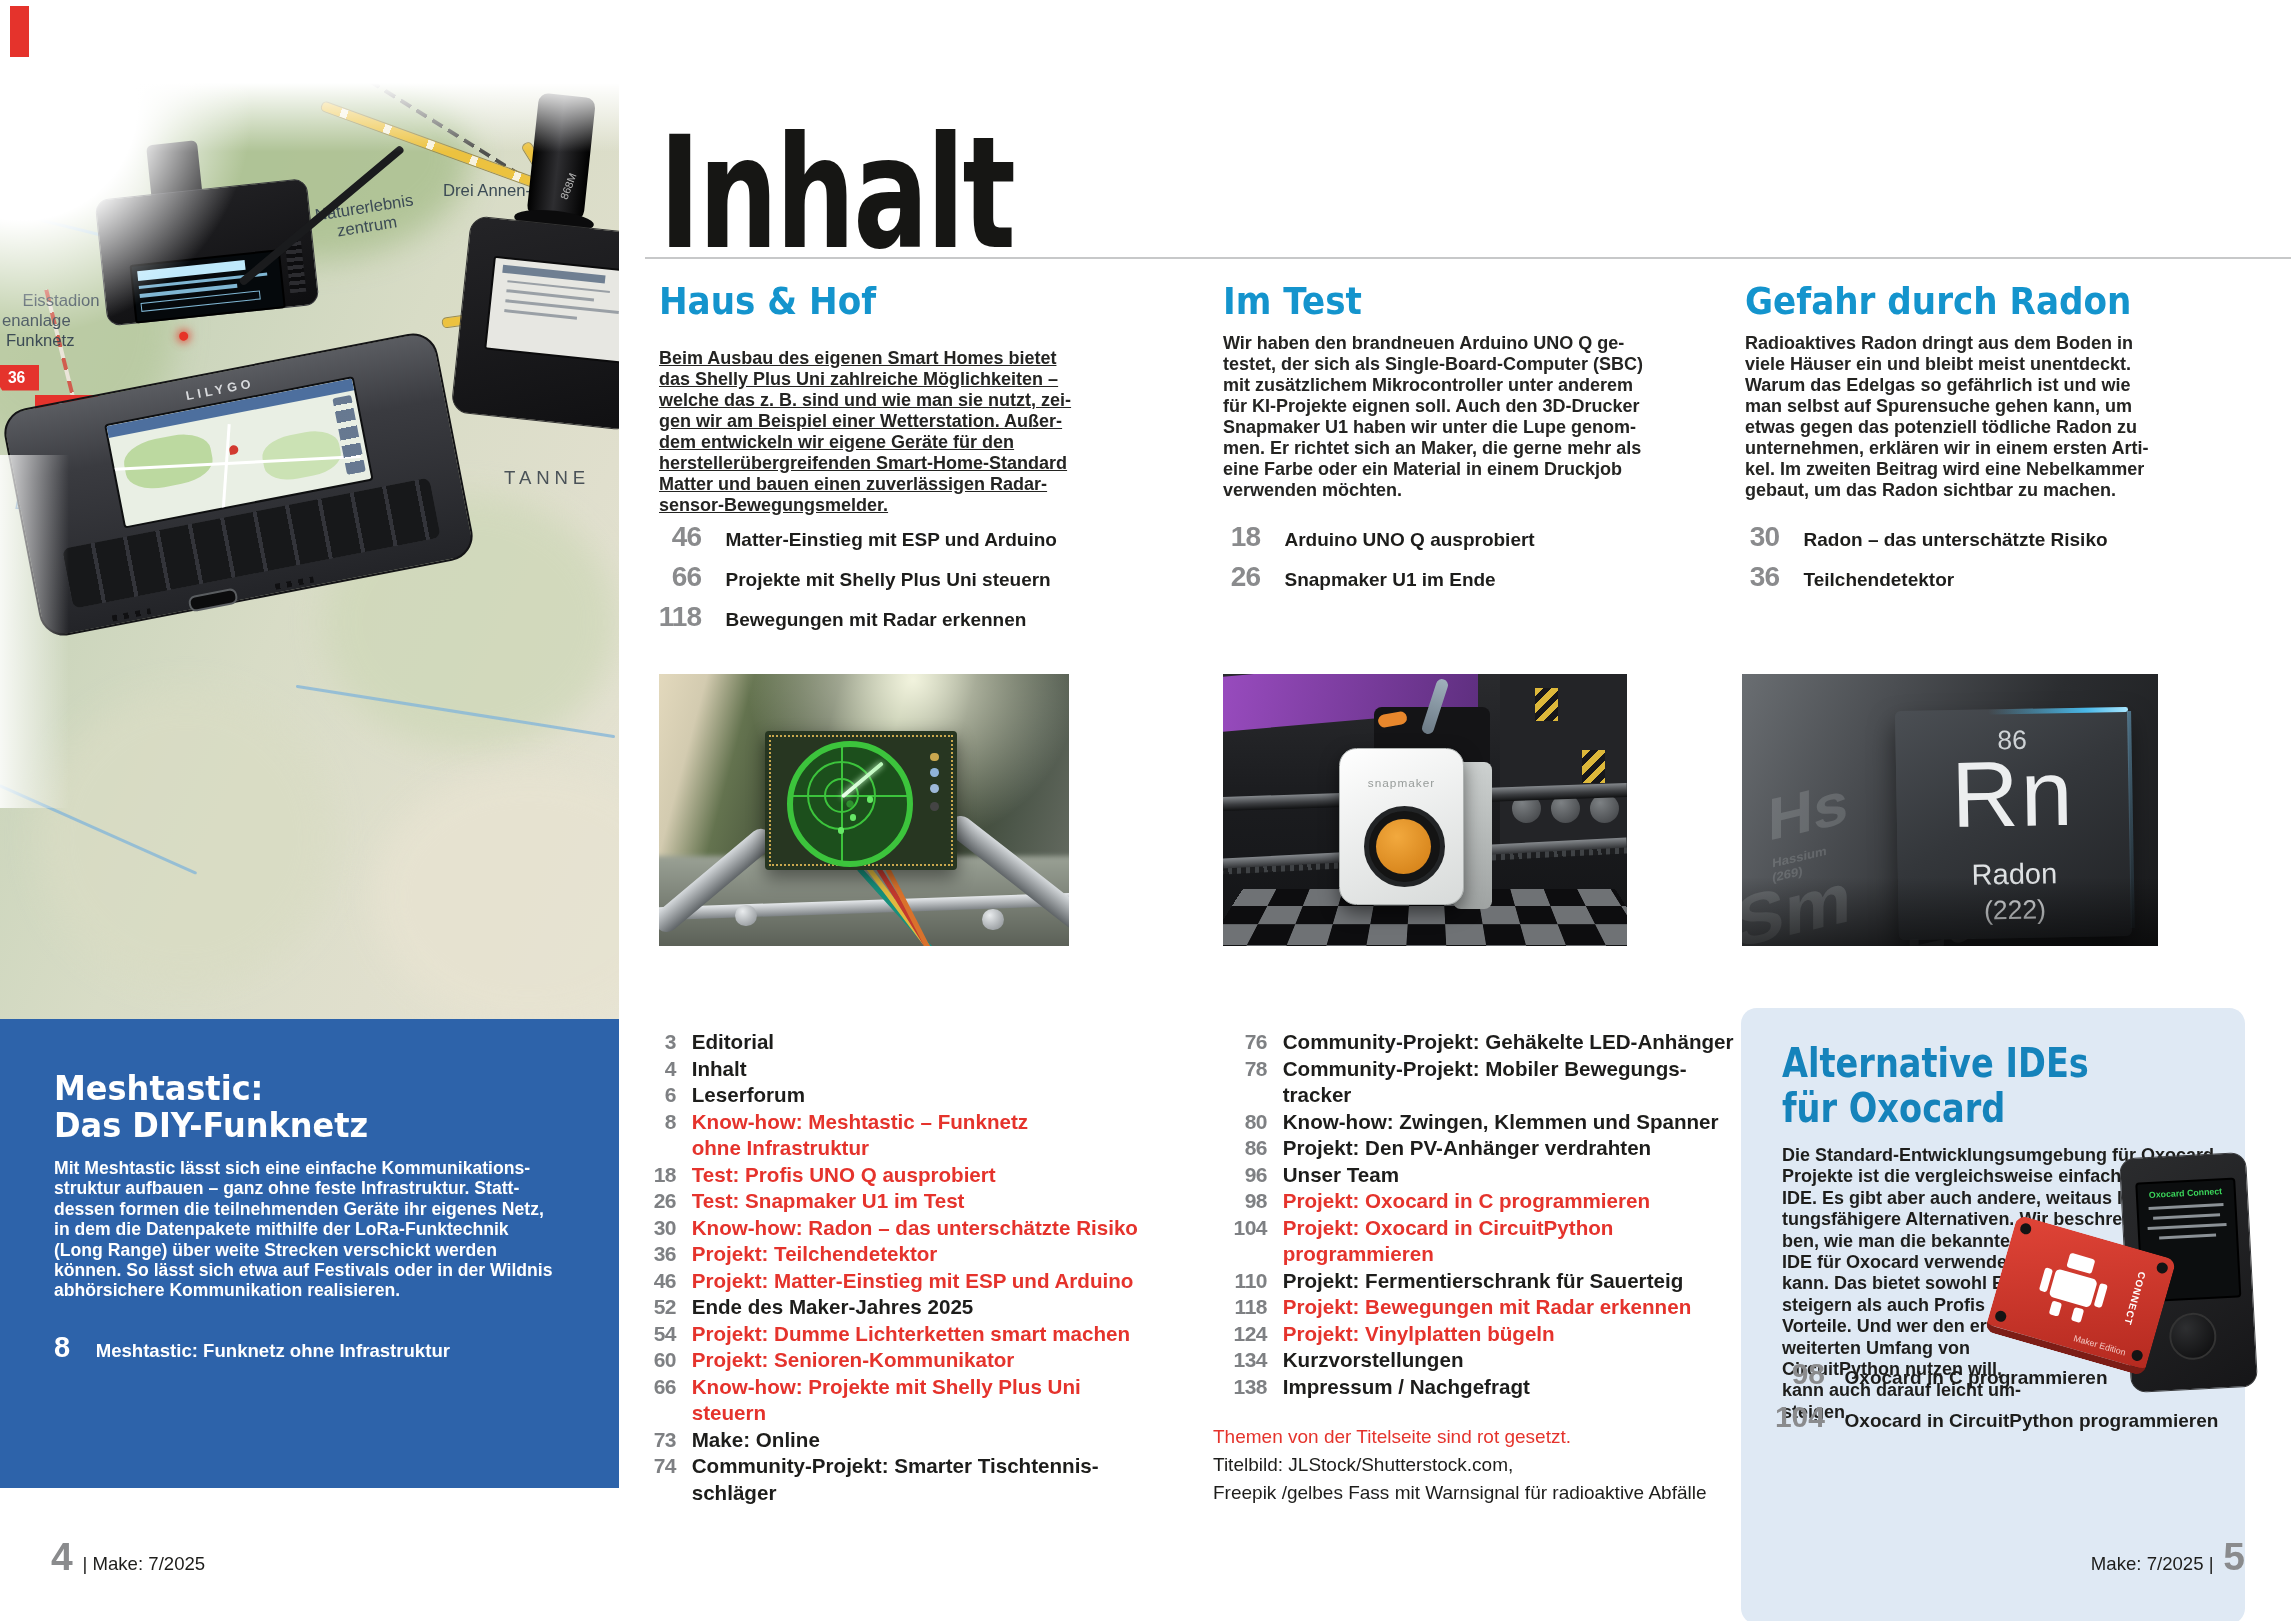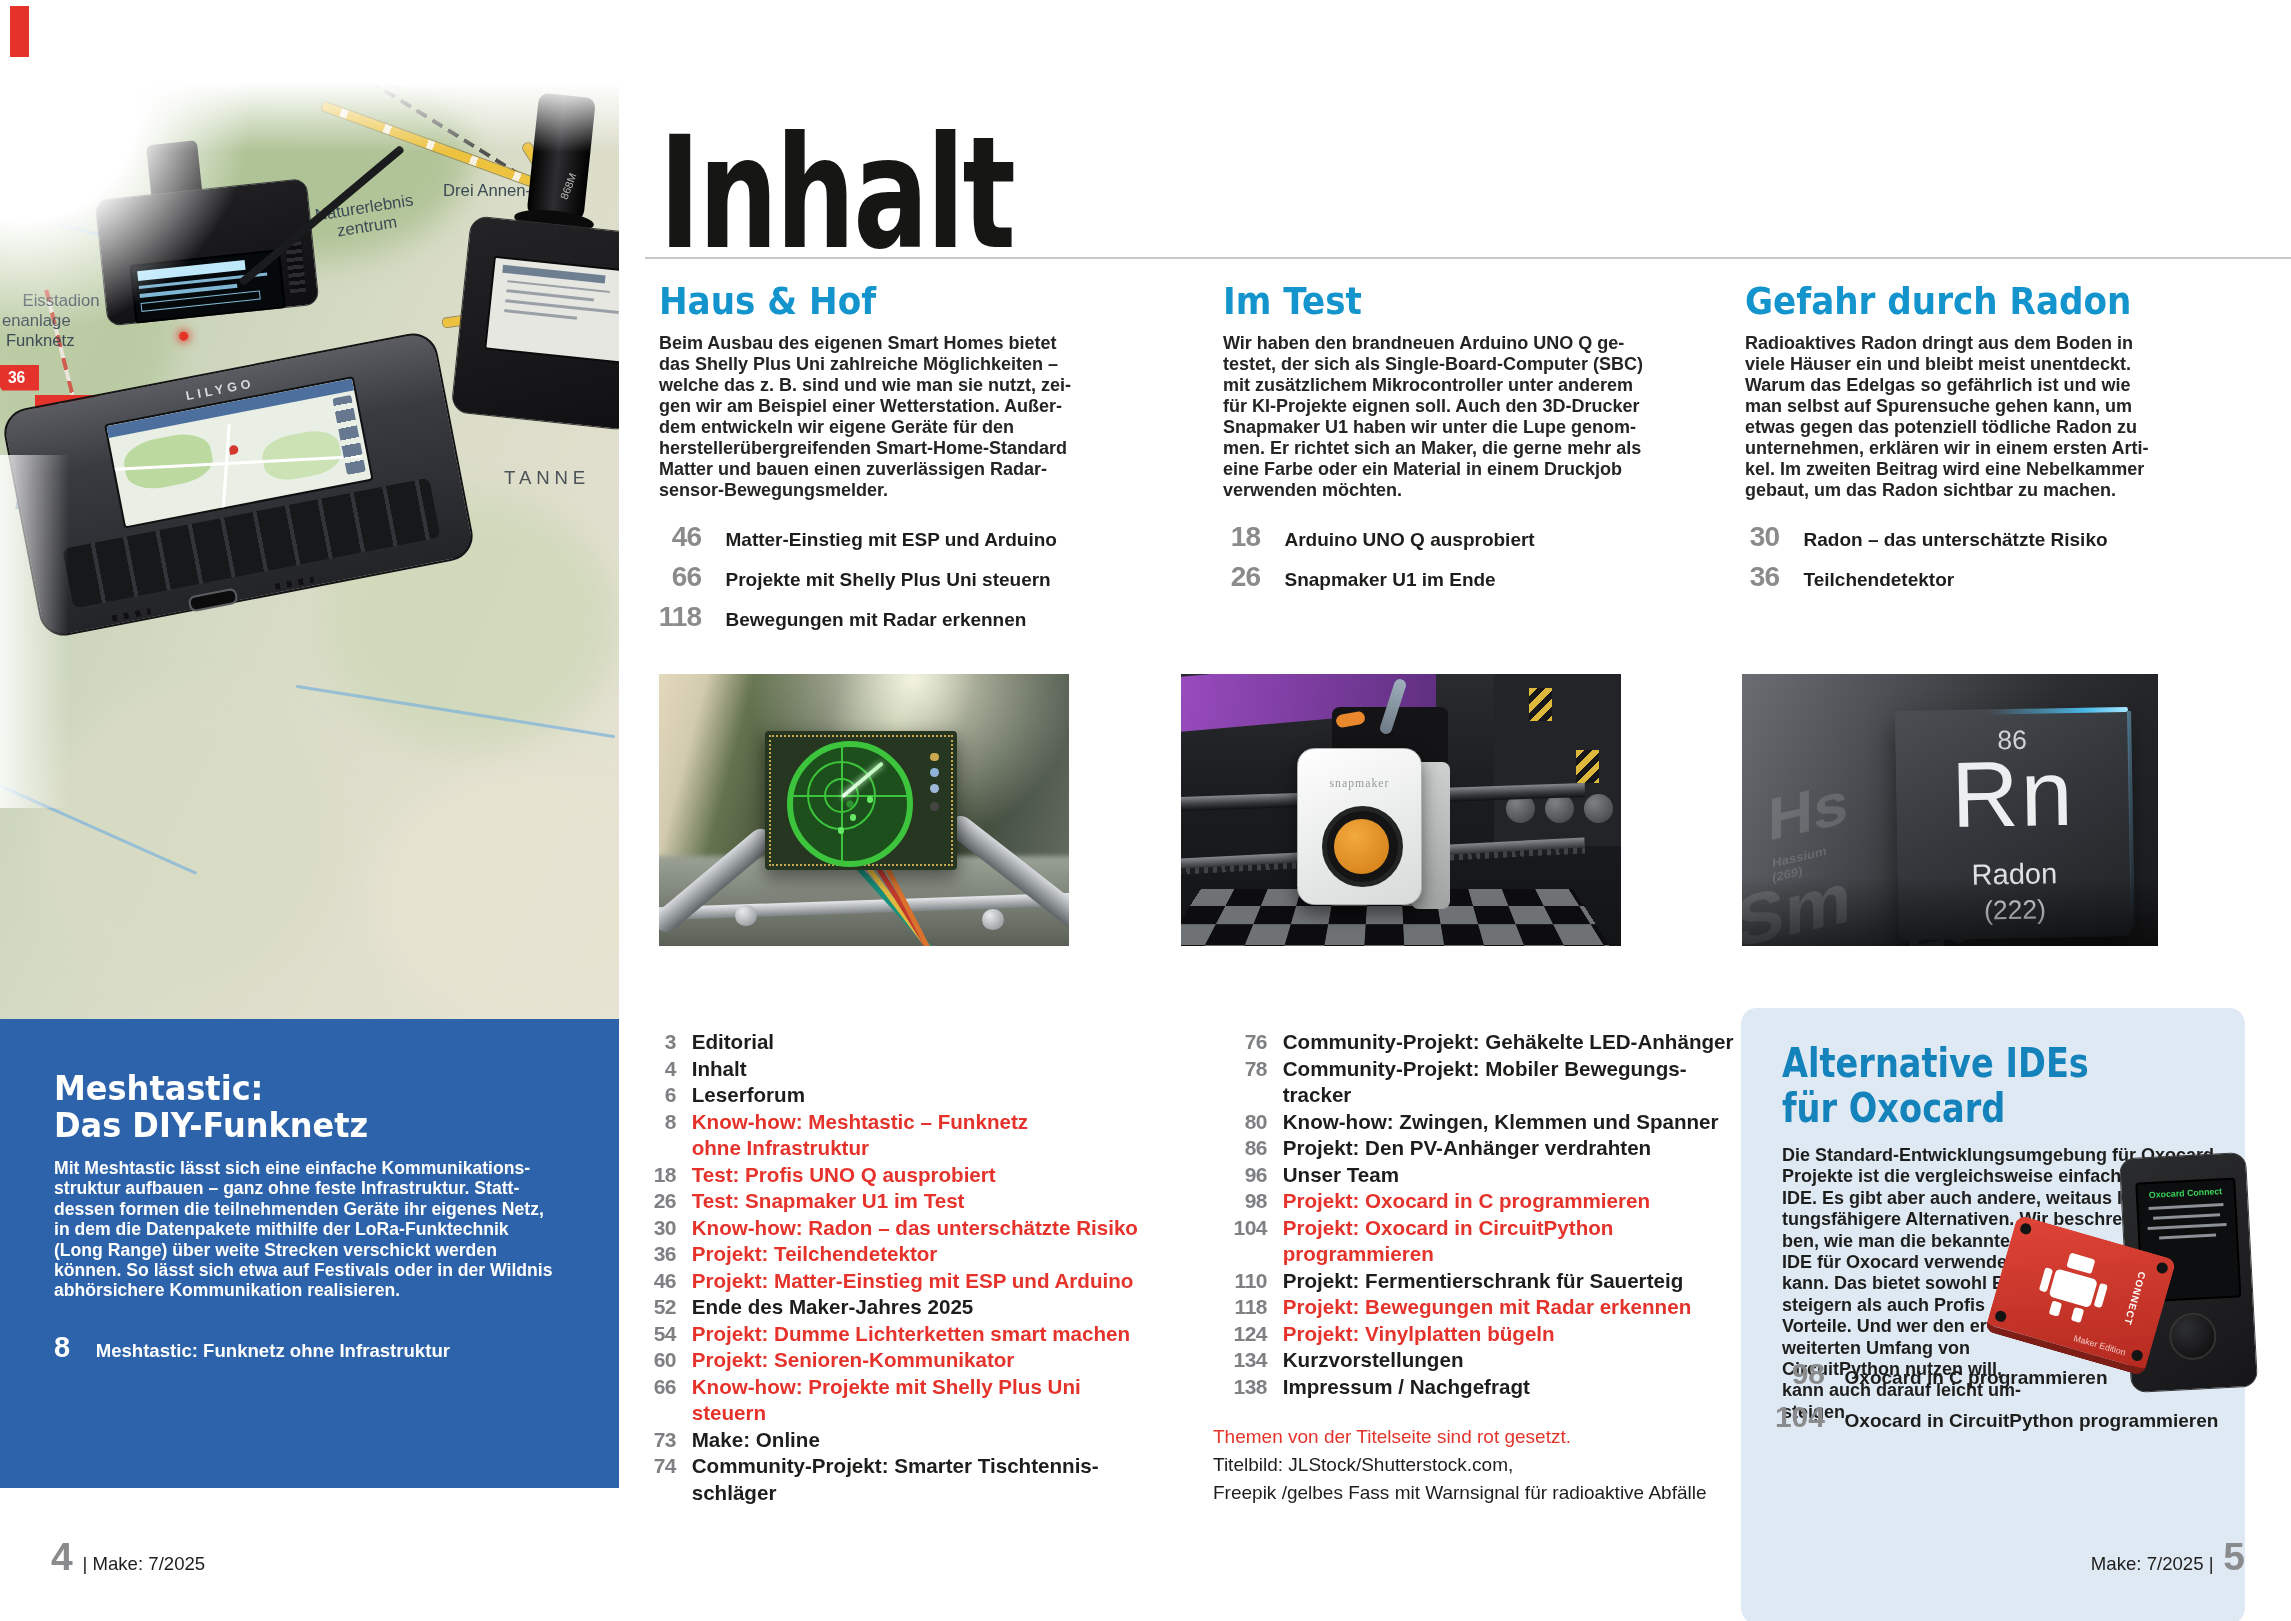--- a/index.html
+++ b/index.html
@@ -234,21 +234,21 @@
   .pl1{top:21.6px;background:#caa84f;} .pl2{top:37px;background:#8fb3d8;}
   .pl3{top:53px;background:#9db8d8;} .pl4{top:71px;background:#444;}
   .wire{position:absolute;left:201px;top:192px;width:147px;height:4.9px;border-radius:2.9px;
     transform-origin:left top;}
   .w1{background:#17907c;transform:rotate(48deg);}
   .w2{background:#e0b93f;transform:rotate(53deg);left:211px;}
   .w3{background:#c2392e;transform:rotate(58deg);left:221px;}
   .w4{background:#d9722c;transform:rotate(63deg);left:230px;}
 
   
-  .p2{left:1181px;top:674px;width:440px;height:272px;background:#1b1c1f;font-family:Liberation Serif, serif;}
+  .p2{left:1223px;top:674px;width:404px;height:272px;background:#1b1c1f;}
   .p2-bg{position:absolute;inset:0;background:linear-gradient(180deg,#2a2b2e 0%,#1b1c1f 45%,#131416 100%);}
   .p2-purple{position:absolute;left:-9.8px;top:-7.8px;width:265px;height:55px;transform:skewY(-5deg);
     background:linear-gradient(100deg,#9a4cc0,#5f2f80);}
   .p2-right{position:absolute;right:0;top:0;width:127px;height:172px;background:#232427;}
   .hazard{position:absolute;width:23.5px;height:33px;
     background:repeating-linear-gradient(135deg,#ddb83a 0 5.9px,#17171a 5.9px 11.8px);}
   .hz1{right:69px;top:13.7px;} .hz2{right:21.6px;top:76px;}
   .spool{position:absolute;width:29px;height:29px;border-radius:50%;
     background:radial-gradient(circle at 35% 30%,#7d8184,#3b3d40);}
   .sp1{right:7.8px;top:120px;} .sp2{right:47px;top:120px;} .sp3{right:86px;top:120px;}
@@ -409,21 +409,21 @@
     <div class="mesh-item">
       <span class="num">8</span>
       <span class="lbl">Meshtastic: Funknetz ohne Infrastruktur</span>
     </div>
   </div>
 
   <div class="abs inhalt-title">Inhalt</div>
   <div class="abs rule"></div>
 
   <div class="abs col-head" style="left:659px;top:282px;">Haus &amp; Hof</div>
-  <div class="abs intro" style="left:659px;top:333px;">Beim Ausbau des eigenen Smart Homes bietet
+  <div class="abs intro" style="left:659px;top:348px;text-decoration:underline;">Beim Ausbau des eigenen Smart Homes bietet
 das Shelly Plus Uni zahlreiche Möglichkeiten –
 welche das z. B. sind und wie man sie nutzt, zei-
 gen wir am Beispiel einer Wetterstation. Außer-
 dem entwickeln wir eigene Geräte für den
 herstellerübergreifenden Smart-Home-Standard
 Matter und bauen einen zuverlässigen Radar-
 sensor-Bewegungsmelder.</div>
   <div class="abs seclist" style="left:627px;top:521px;">
 
   <div class="row">

